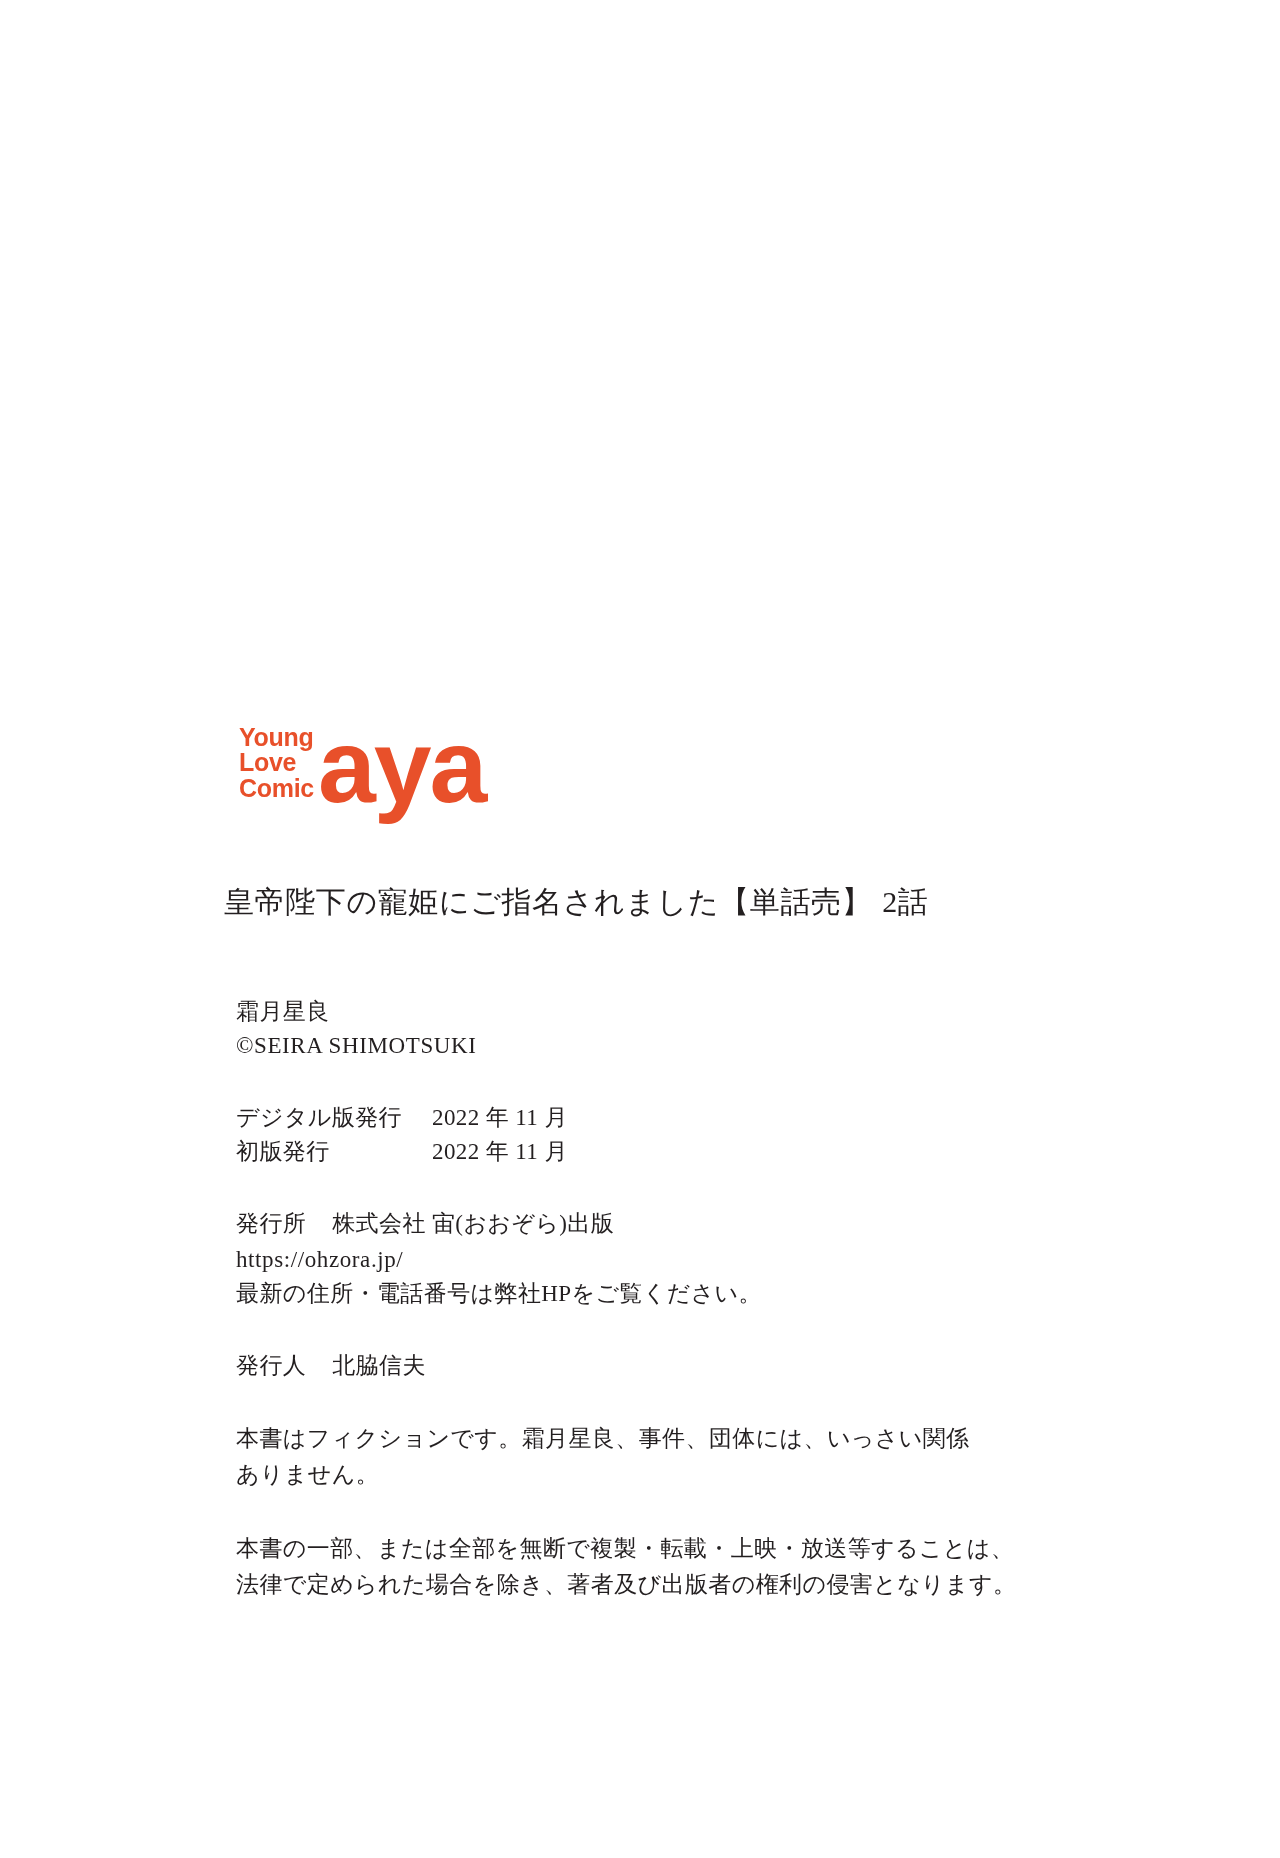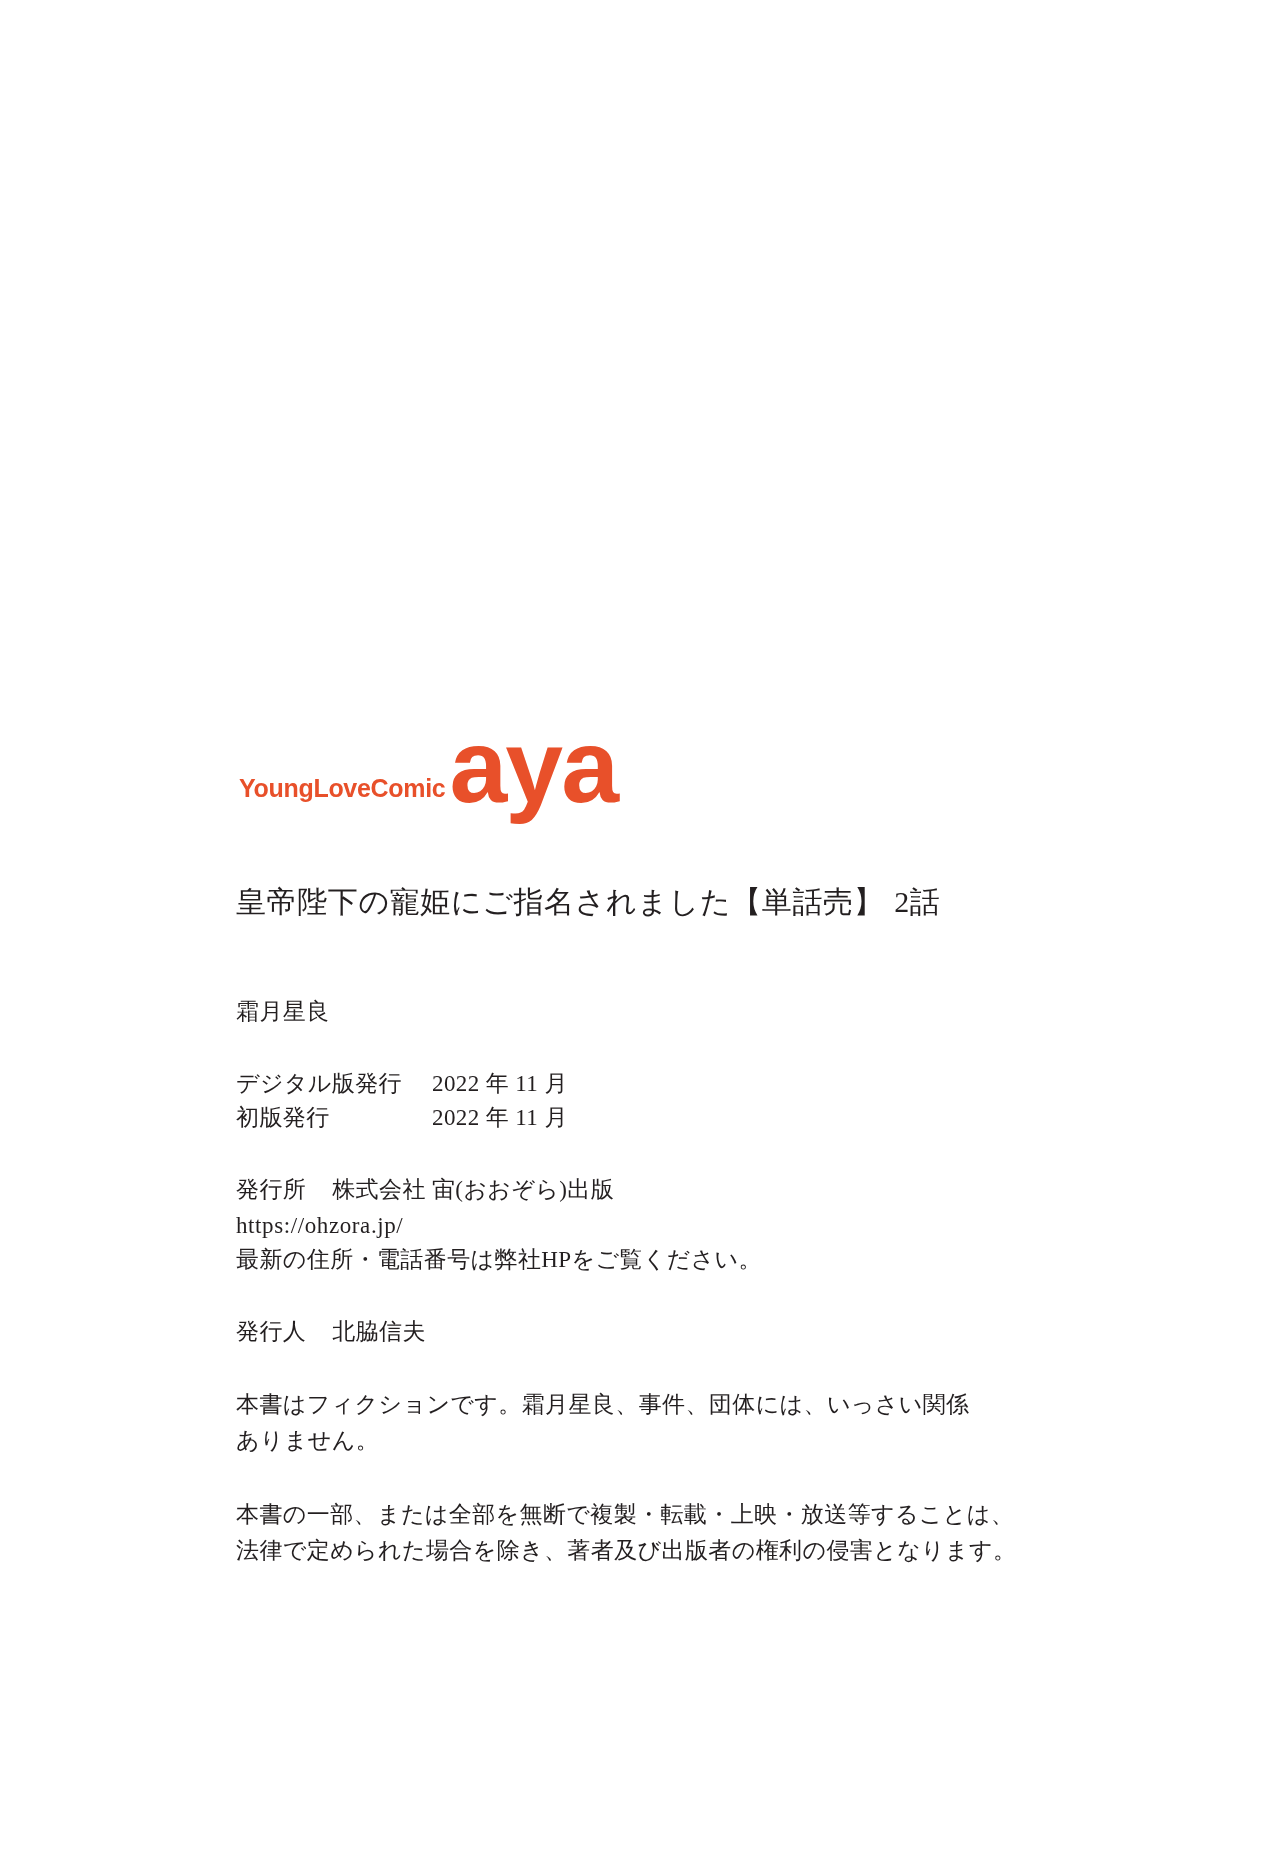--- a/index.html
+++ b/index.html
@@ -29,41 +29,41 @@
   .logo-block {
     position: absolute;
     left: 239px;
     top: 723px;
     display: flex;
     align-items: flex-end;
     color: #e8502a;
   }
   .logo-words {
     display: flex;
-    flex-direction: row;
+    flex-direction: column;
     font-family: "Liberation Sans", "DejaVu Sans", sans-serif;
     font-weight: bold;
     font-size: 25px;
     line-height: 25.5px;
     letter-spacing: -0.3px;
     padding-bottom: 8px;
   }
   .logo-aya {
     font-family: Liberation Sans, sans-serif;
     font-weight: bold;
     font-size: 104px;
     line-height: 86px;
     letter-spacing: -2px;
     margin-left: 4px;
   }
 
   
   .title {
     position: absolute;
-    left: 236px;
+    left: 224px;
     top: 882px;
     font-size: 30px;
     letter-spacing: 0.6px;
     white-space: nowrap;
   }
   .title .ep {
     font-family: "Liberation Serif", serif;
     padding-left: 10px;
   }
 
@@ -118,20 +118,21 @@
   </div>
 
   <div class="title">
     <span>皇帝陛下の寵姫にご指名されました【単話売】</span><span class="ep">2話</span>
   </div>
 
   <div class="colophon">
 
     <div class="block">
       <div class="line">霜月星良</div>
+      <div class="line latin">©SEIRA SHIMOTSUKI</div>
     </div>
 
     <div class="block">
       <div class="row">
         <div class="lbl">デジタル版発行</div>
         <div class="val">2022 年 11 月</div>
       </div>
       <div class="row">
         <div class="lbl">初版発行</div>
         <div class="val">2022 年 11 月</div>

